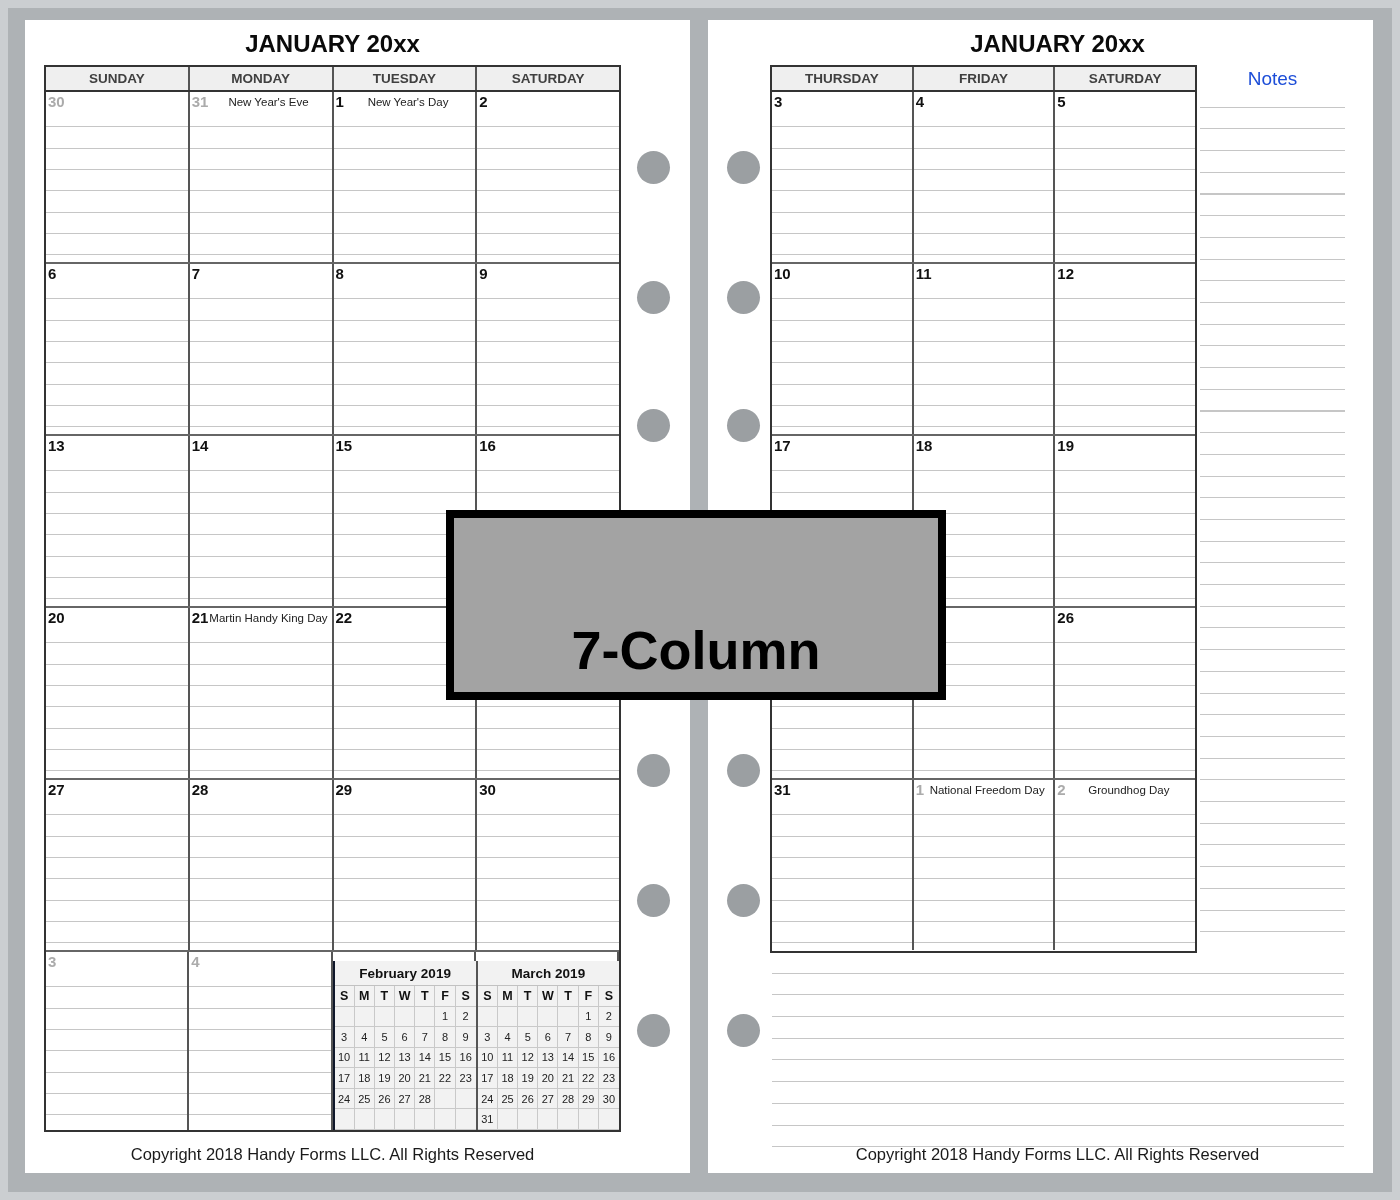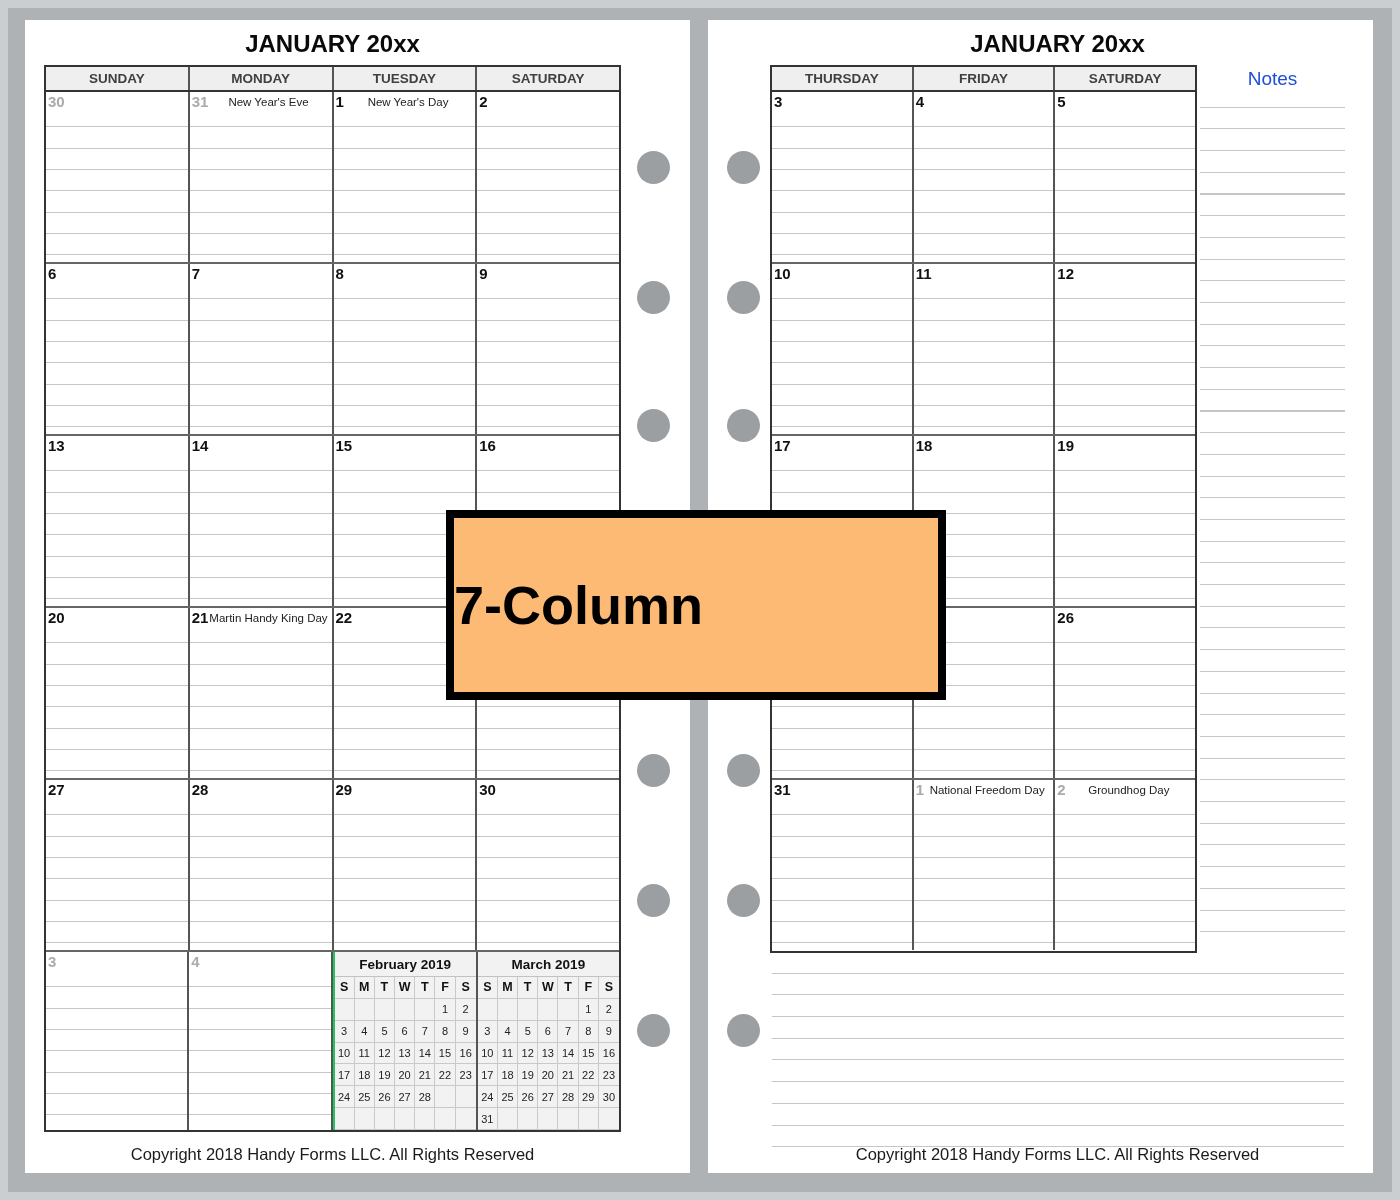--- a/index.html
+++ b/index.html
@@ -40,22 +40,22 @@
     position:absolute;left:0;right:0;top:14px;bottom:0;z-index:0;pointer-events:none;
     background:repeating-linear-gradient(to bottom,transparent 0px,transparent 20.3px,#c6c6c6 20.3px,#c6c6c6 21.35px);
   }
   .cell-top{position:relative;z-index:1;display:flex;align-items:flex-start;padding:1px 3px 0 2px;}
   .date-number{font-size:15px;font-weight:bold;line-height:17px;color:#111;}
   .date-number.muted{color:#ababab;}
   .holiday{flex:1;text-align:center;font-size:11.5px;line-height:14px;padding-top:2px;color:#222;}
 
   
   .mini-cals{
-    position:absolute;right:0;top:0;bottom:0;width:50%;z-index:2;
-    display:flex;background:#f2f2f2;border-left:2px solid #22c55e;box-sizing:border-box;
+    position:absolute;right:0;top:9px;bottom:0;width:50%;z-index:2;
+    display:flex;background:#f2f2f2;border-left:2px solid #0f172a;box-sizing:border-box;
   }
   .mini-cal{flex:1;display:flex;flex-direction:column;box-sizing:border-box;}
   .mini-cal + .mini-cal{border-left:2px solid #555;}
   .mc-title{height:24px;display:flex;align-items:center;justify-content:center;
     font-size:13.5px;font-weight:bold;border-bottom:1px solid #c2c2c2;}
   .mc-grid{flex:1;display:grid;grid-template-columns:repeat(7,1fr);grid-auto-rows:1fr;}
   .mc-cell{display:flex;align-items:center;justify-content:center;
     border-right:1px solid #c9c9c9;border-bottom:1px solid #c9c9c9;
     font-size:11px;color:#222;}
   .mc-cell:nth-child(7n){border-right:none;}
@@ -70,22 +70,22 @@
     background:repeating-linear-gradient(to bottom,transparent 0px,transparent 20.65px,#c6c6c6 20.65px,#c6c6c6 21.7px);}
 
   .copyright{position:absolute;top:1125px;text-align:center;font-size:16.5px;color:#1a1a1a;}
   .page-left  .copyright{left:19px;width:577px;}
   .page-right .copyright{left:62px;width:575px;}
 
   .hole{position:absolute;width:33px;height:33px;border-radius:50%;background:#9b9fa2;}
 
   .banner{
     position:absolute;left:446px;top:510px;width:500px;height:190px;z-index:10;
-    background:#fdba74;border:8px solid #000;box-sizing:border-box;
-    display:flex;flex-direction:column;align-items:flex-start;justify-content:center;
+    background:#a3a3a3;border:8px solid #000;box-sizing:border-box;
+    display:flex;flex-direction:row;align-items:flex-end;justify-content:center;
   }
   .banner-line{font-size:54px;font-weight:bold;line-height:84px;color:#000;white-space:nowrap;}
 </style>
 </head>
 <body>
 
 <div class="backdrop"></div>
 
 <div class="page page-left">
   <div class="page-title">JANUARY 20xx</div>

